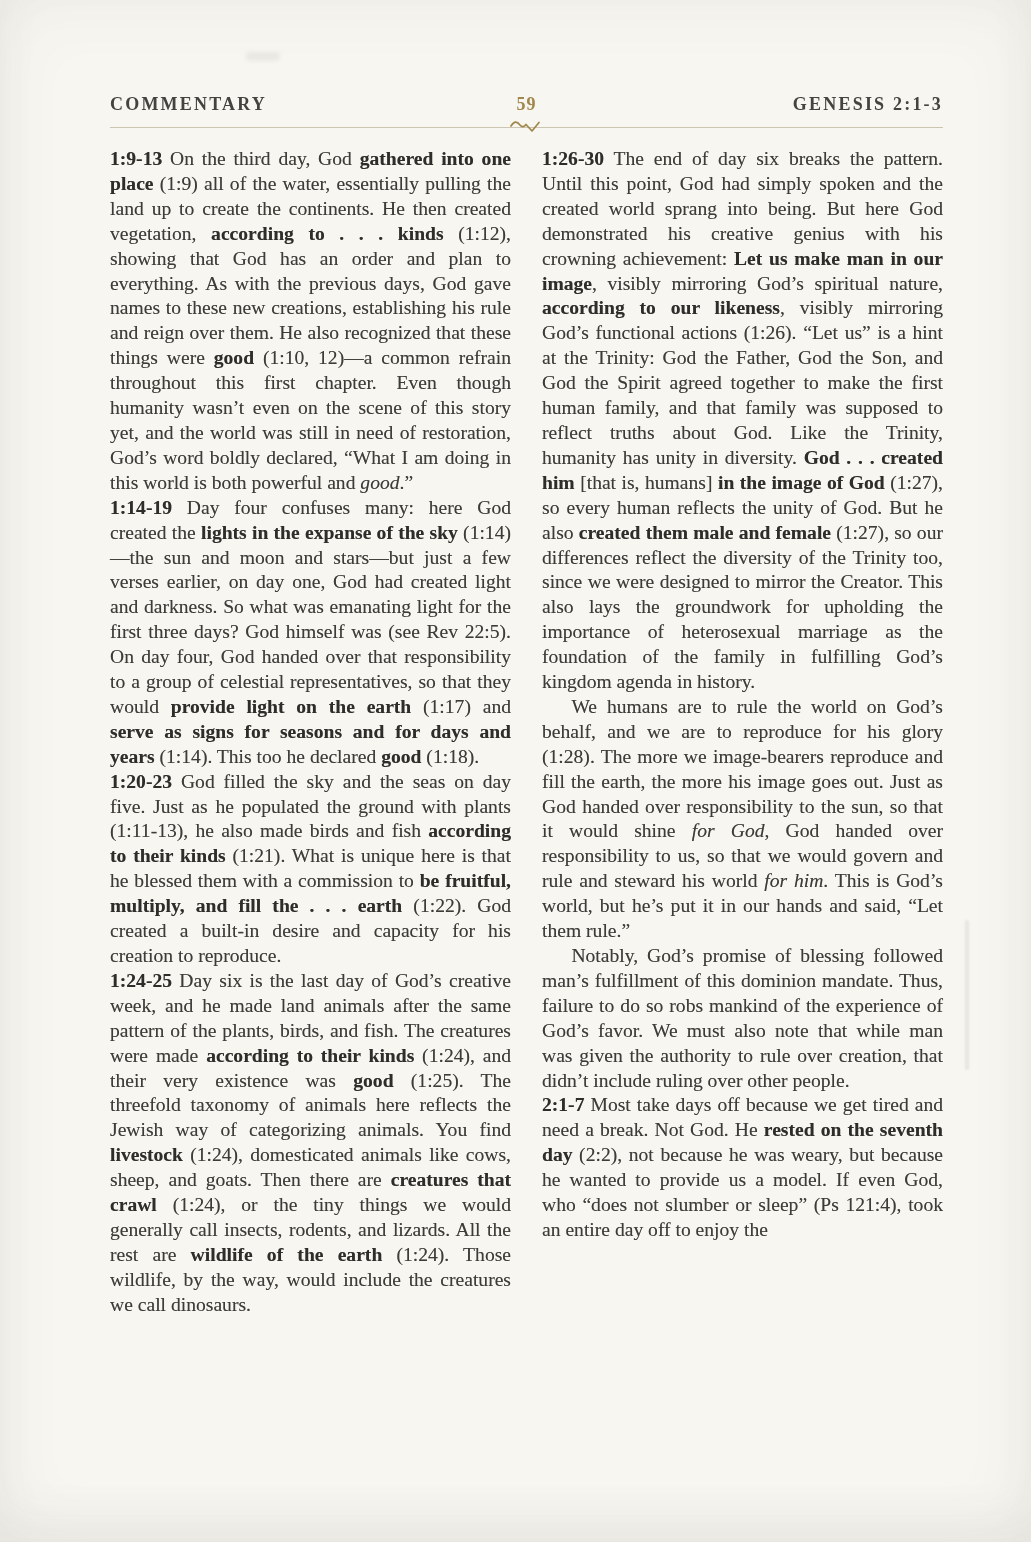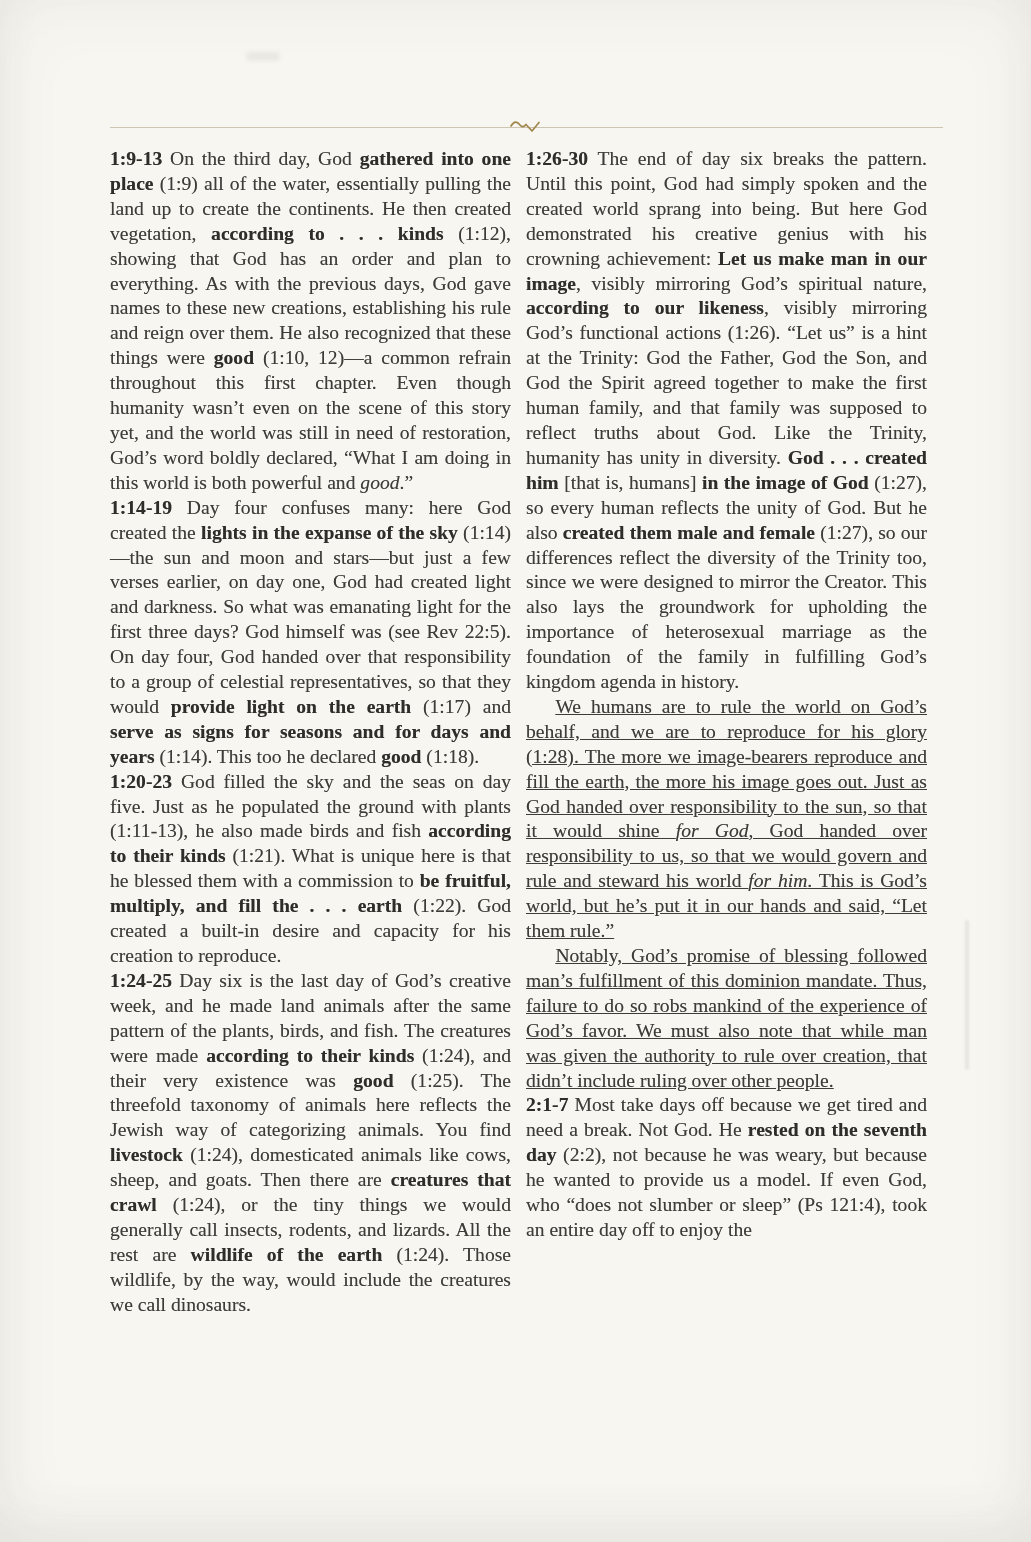--- a/index.html
+++ b/index.html
@@ -42,44 +42,49 @@
   .head-rule{
     position:absolute;top:127px;left:110px;width:833px;height:0;
     border-top:1.5px solid #ccc5b2;
   }
   .head-ornament{
     position:absolute;top:119px;left:110px;width:833px;height:16px;
     display:flex;justify-content:center;pointer-events:none;
   }
   .columns{
     position:absolute;top:147px;left:110px;width:833px;
-    display:flex;gap:15px;
+    display:flex;gap:31px;
   }
   .col{
     width:401px;
     font-size:19.6px;line-height:24.9px;
     color:#3e3c38;
     text-align:justify;
     hyphens:auto;-webkit-hyphens:auto;
     text-shadow:0 0 0.5px rgba(62,60,56,0.45);
   }
   .col p{margin:0;}
   .col p.gap{}
-  .col p.indent{text-indent:1.5em;text-decoration:underline;}
+  .col p.indent{text-indent:1.5em;}
   .col b{font-weight:bold;color:#2f2d2a;}
   .col i{font-style:italic;}
 </style>
 </head>
 <body>
 
 <div class="page">
 
   <div class="scan-smudge"></div>
   <div class="scan-line"></div>
 
+  <div class="running-head">
+    <span class="rh-left">COMMENTARY</span>
+    <span class="rh-page">59</span>
+    <span class="rh-right">GENESIS 2:1-3</span>
+  </div>
 
   <div class="head-rule"></div>
 
   <div class="head-ornament">
     <svg width="38" height="16" viewBox="0 0 38 16" aria-hidden="true">
       <path d="M3,7 C6,2 9,2 12,6 C14,8.5 16,8 18,5.5 L24,12 L31,3.5" fill="none" stroke="#a0874c" stroke-width="1.7" stroke-linecap="round" stroke-linejoin="round"></path>
     </svg>
   </div>
 
   <div class="columns">

